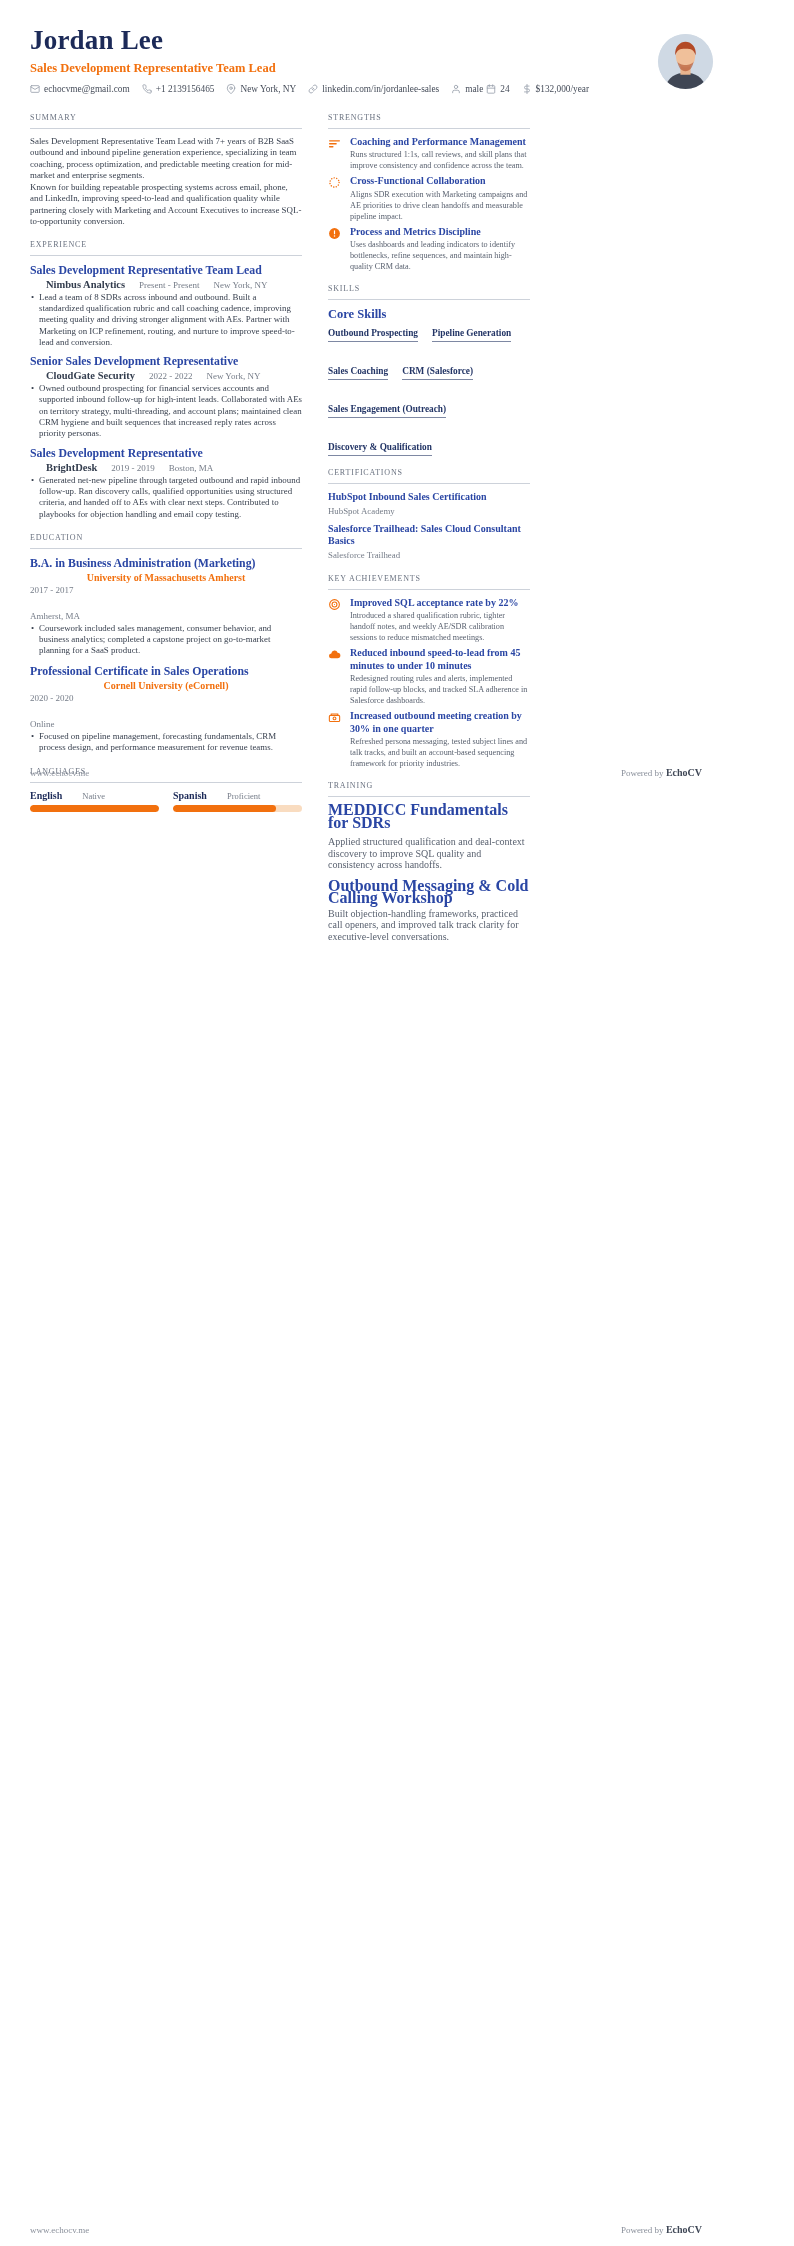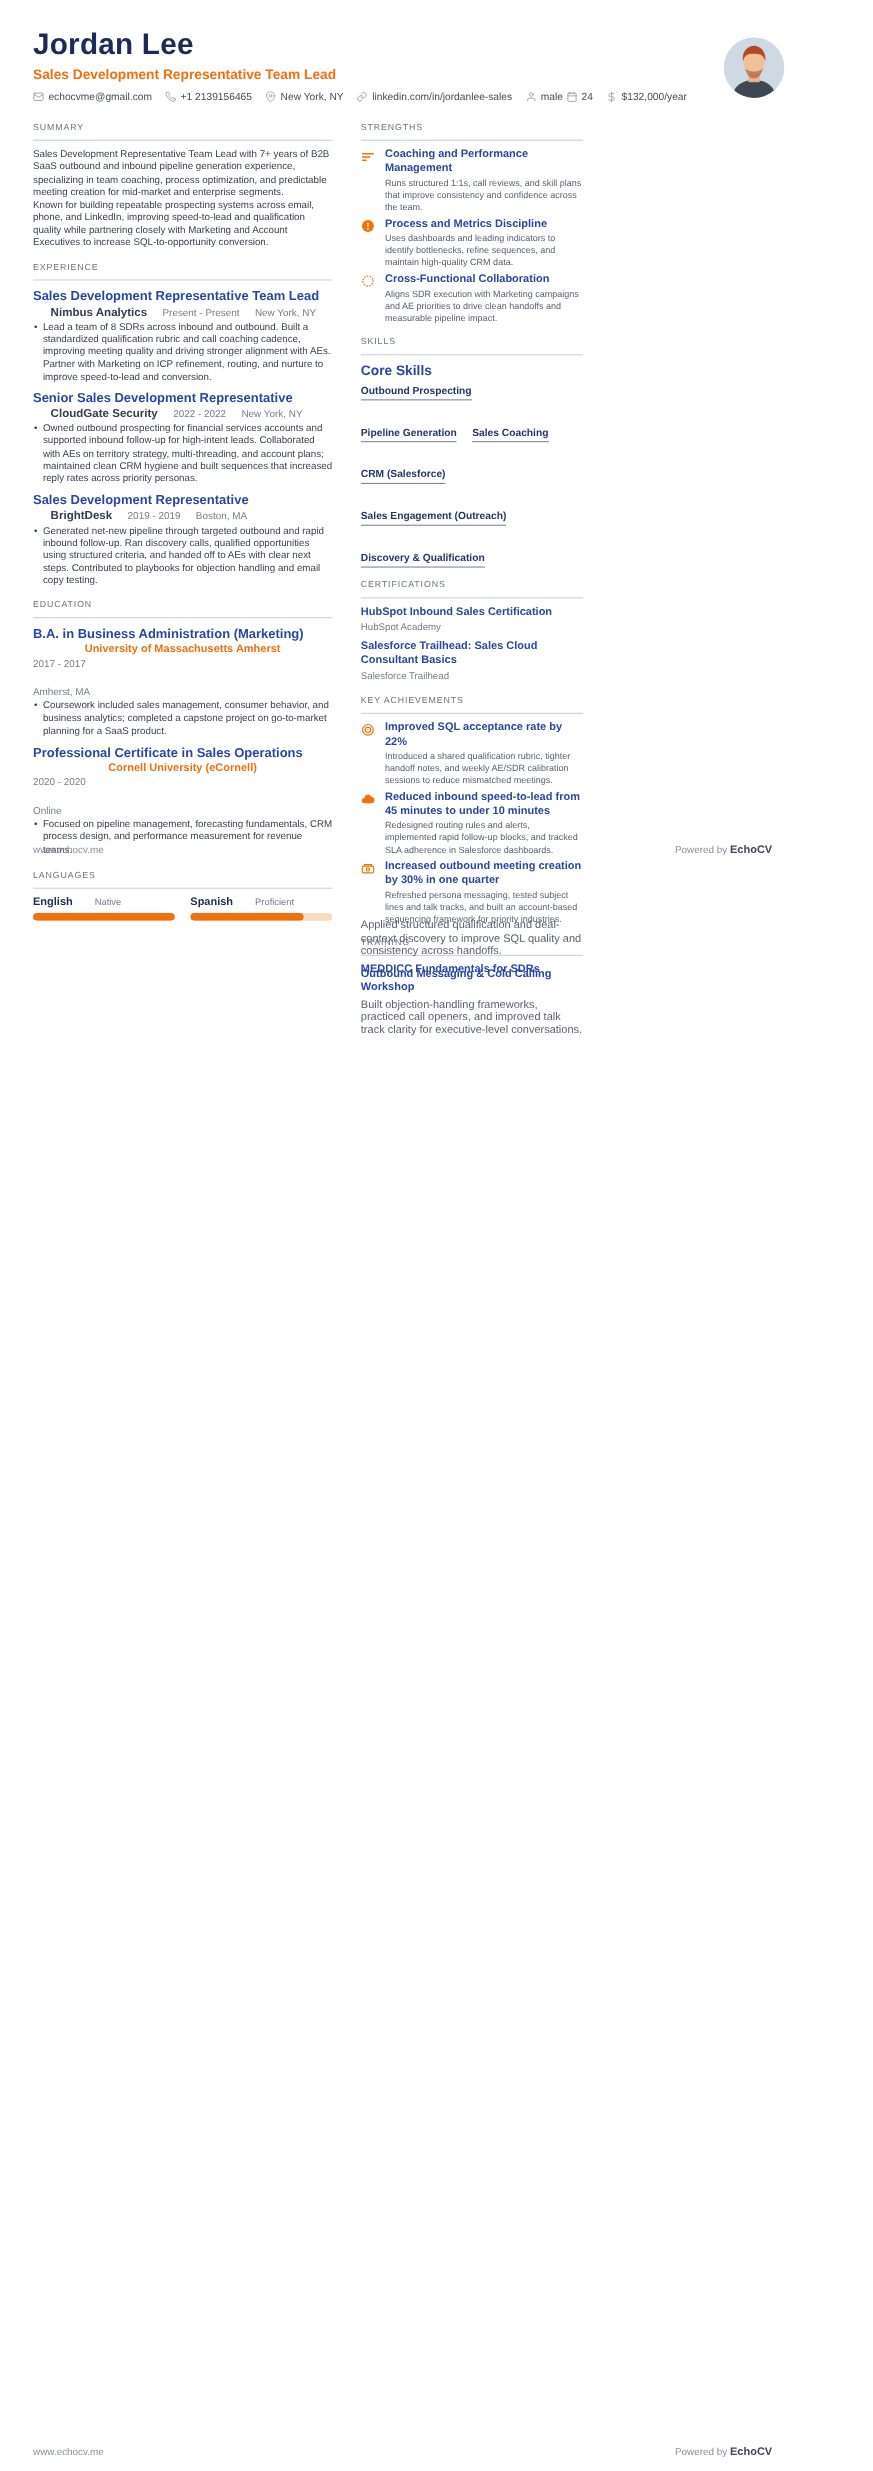--- a/index.html
+++ b/index.html
@@ -1,17 +1,17 @@
 <!DOCTYPE html>
 <html><head>
 <meta charset="utf-8">
 <style>
   html,body{margin:0;padding:0;}
   body{width:794px;background:#ffffff;font-family:"Liberation Sans",sans-serif;}
-  .page{position:relative;width:732px;height:2246px;background:#ffffff;overflow:hidden;}
+  .page{position:relative;width:732px;height:2246px;background:#ffffff;overflow:hidden;font-family:Liberation Serif, serif;}
 
   
   .header{position:relative;padding:26px 30px 0 30px;}
   .name{font-size:27px;font-weight:700;color:#1c2a58;letter-spacing:.2px;line-height:1.1;}
   .role{margin-top:5px;font-size:12.5px;font-weight:700;color:#f2700e;}
   .contacts{margin-top:8px;display:flex;flex-direction:row;gap:3px;}
   .c-row{display:flex;flex-wrap:wrap;gap:4px 12px;align-items:center;}
   .c-item{display:inline-flex;align-items:center;gap:4px;font-size:9.3px;color:#454c59;}
   .c-item svg{width:10px;height:10px;flex:0 0 10px;}
   .avatar{position:absolute;top:34px;left:658px;width:55px;height:55px;border-radius:50%;overflow:hidden;background:#d4dde6;}
@@ -57,21 +57,21 @@
   .itm-desc{margin:1px 0 0 0;font-size:8.2px;line-height:11px;color:#5a6270;}
 
   .group-title{font-size:12.5px;font-weight:700;color:#2a46a4;margin-bottom:6px;}
   .tags{display:flex;flex-wrap:wrap;gap:24px 14px;}
   .tag{font-size:9.3px;font-weight:700;color:#233566;padding-bottom:3px;border-bottom:1px solid #7e88a3;}
 
   .cert{margin-bottom:7px;}
   .cert-name{font-size:10px;font-weight:700;color:#2a46a4;line-height:12.5px;}
   .cert-issuer{margin-top:2px;font-size:8.8px;color:#767d89;}
 
-  .training-title{font-size:10px;font-weight:700;color:#2a46a4;line-height:12.5px;}
+  .training-title{font-size:16px;font-weight:700;color:#2a46a4;line-height:12.5px;}
 
   
   .footer{position:absolute;left:30px;right:30px;display:flex;justify-content:space-between;align-items:baseline;font-size:9px;color:#8a909b;}
   .f1{top:767px;}
   .f2{top:2224px;}
   .f-brand{color:#3f4756;font-weight:700;font-size:10px;}
 
   
   .p2{position:absolute;left:328px;top:836px;width:202px;}
   .p2 .itm-desc{margin:0 0 9px 0;font-size:10px;line-height:11.5px;}
@@ -282,41 +282,41 @@
               </svg>
           </span>
           <div>
             <div class="itm-title">Coaching and Performance Management</div>
             <p class="itm-desc">Runs structured 1:1s, call reviews, and skill plans that improve consistency and confidence across the team.</p>
           </div>
         </div>
 
         <div class="itm">
           <span class="itm-icon">
+            <svg viewBox="0 0 24 24" fill="none" stroke="#f2700e" stroke-width="2.6" stroke-linecap="round">
+                <circle cx="12" cy="12" r="8.5" stroke-dasharray="0.2 4.6"></circle>
+              </svg>
+          </span>
+          <div>
+            <div class="itm-title">Cross-Functional Collaboration</div>
+            <p class="itm-desc">Aligns SDR execution with Marketing campaigns and AE priorities to drive clean handoffs and measurable pipeline impact.</p>
+          </div>
+        </div>
+
+        <div class="itm">
+          <span class="itm-icon">
             <svg viewBox="0 0 24 24">
                 <circle cx="12" cy="12" r="10" fill="#f2700e"></circle>
                 <rect x="10.9" y="6" width="2.2" height="7.5" rx="1.1" fill="#fff"></rect>
                 <circle cx="12" cy="16.8" r="1.4" fill="#fff"></circle>
               </svg>
           </span>
           <div>
             <div class="itm-title">Process and Metrics Discipline</div>
             <p class="itm-desc">Uses dashboards and leading indicators to identify bottlenecks, refine sequences, and maintain high-quality CRM data.</p>
-          </div>
-        </div>
-
-        <div class="itm">
-          <span class="itm-icon">
-            <svg viewBox="0 0 24 24" fill="none" stroke="#f2700e" stroke-width="2.6" stroke-linecap="round">
-                <circle cx="12" cy="12" r="8.5" stroke-dasharray="0.2 4.6"></circle>
-              </svg>
-          </span>
-          <div>
-            <div class="itm-title">Cross-Functional Collaboration</div>
-            <p class="itm-desc">Aligns SDR execution with Marketing campaigns and AE priorities to drive clean handoffs and measurable pipeline impact.</p>
           </div>
         </div>
       </section>
 
       <section class="sec">
         <div class="sec-head">
           <span class="sec-label">SKILLS</span>
         </div>
         <div class="group-title">Core Skills</div>
         <div class="tags">

